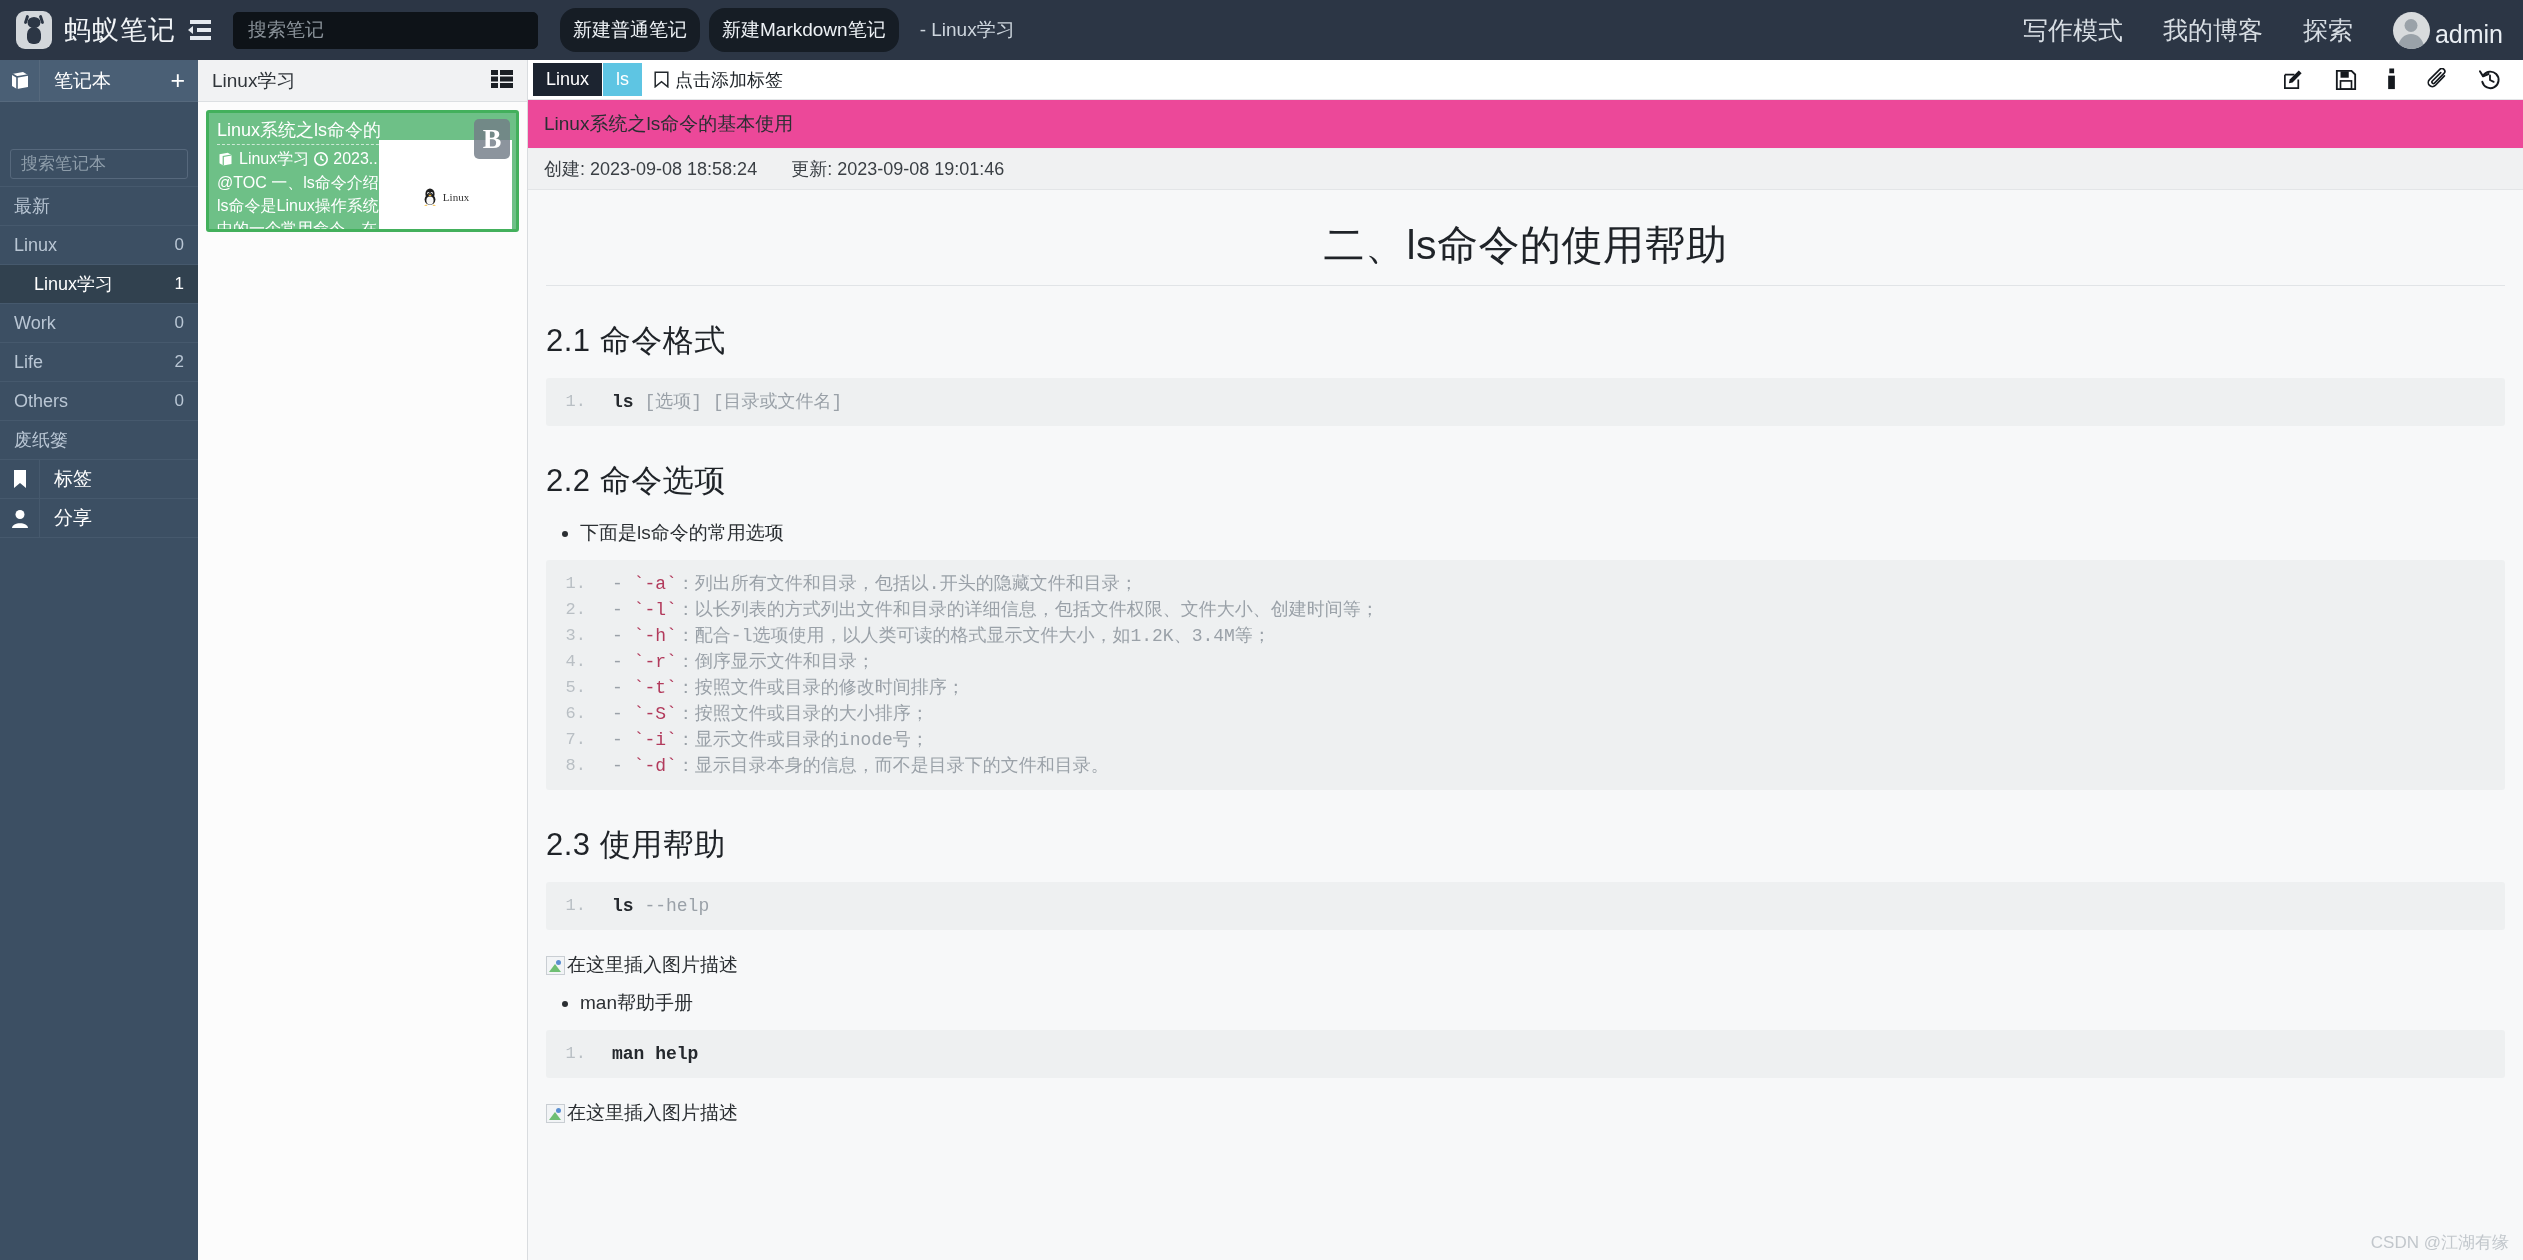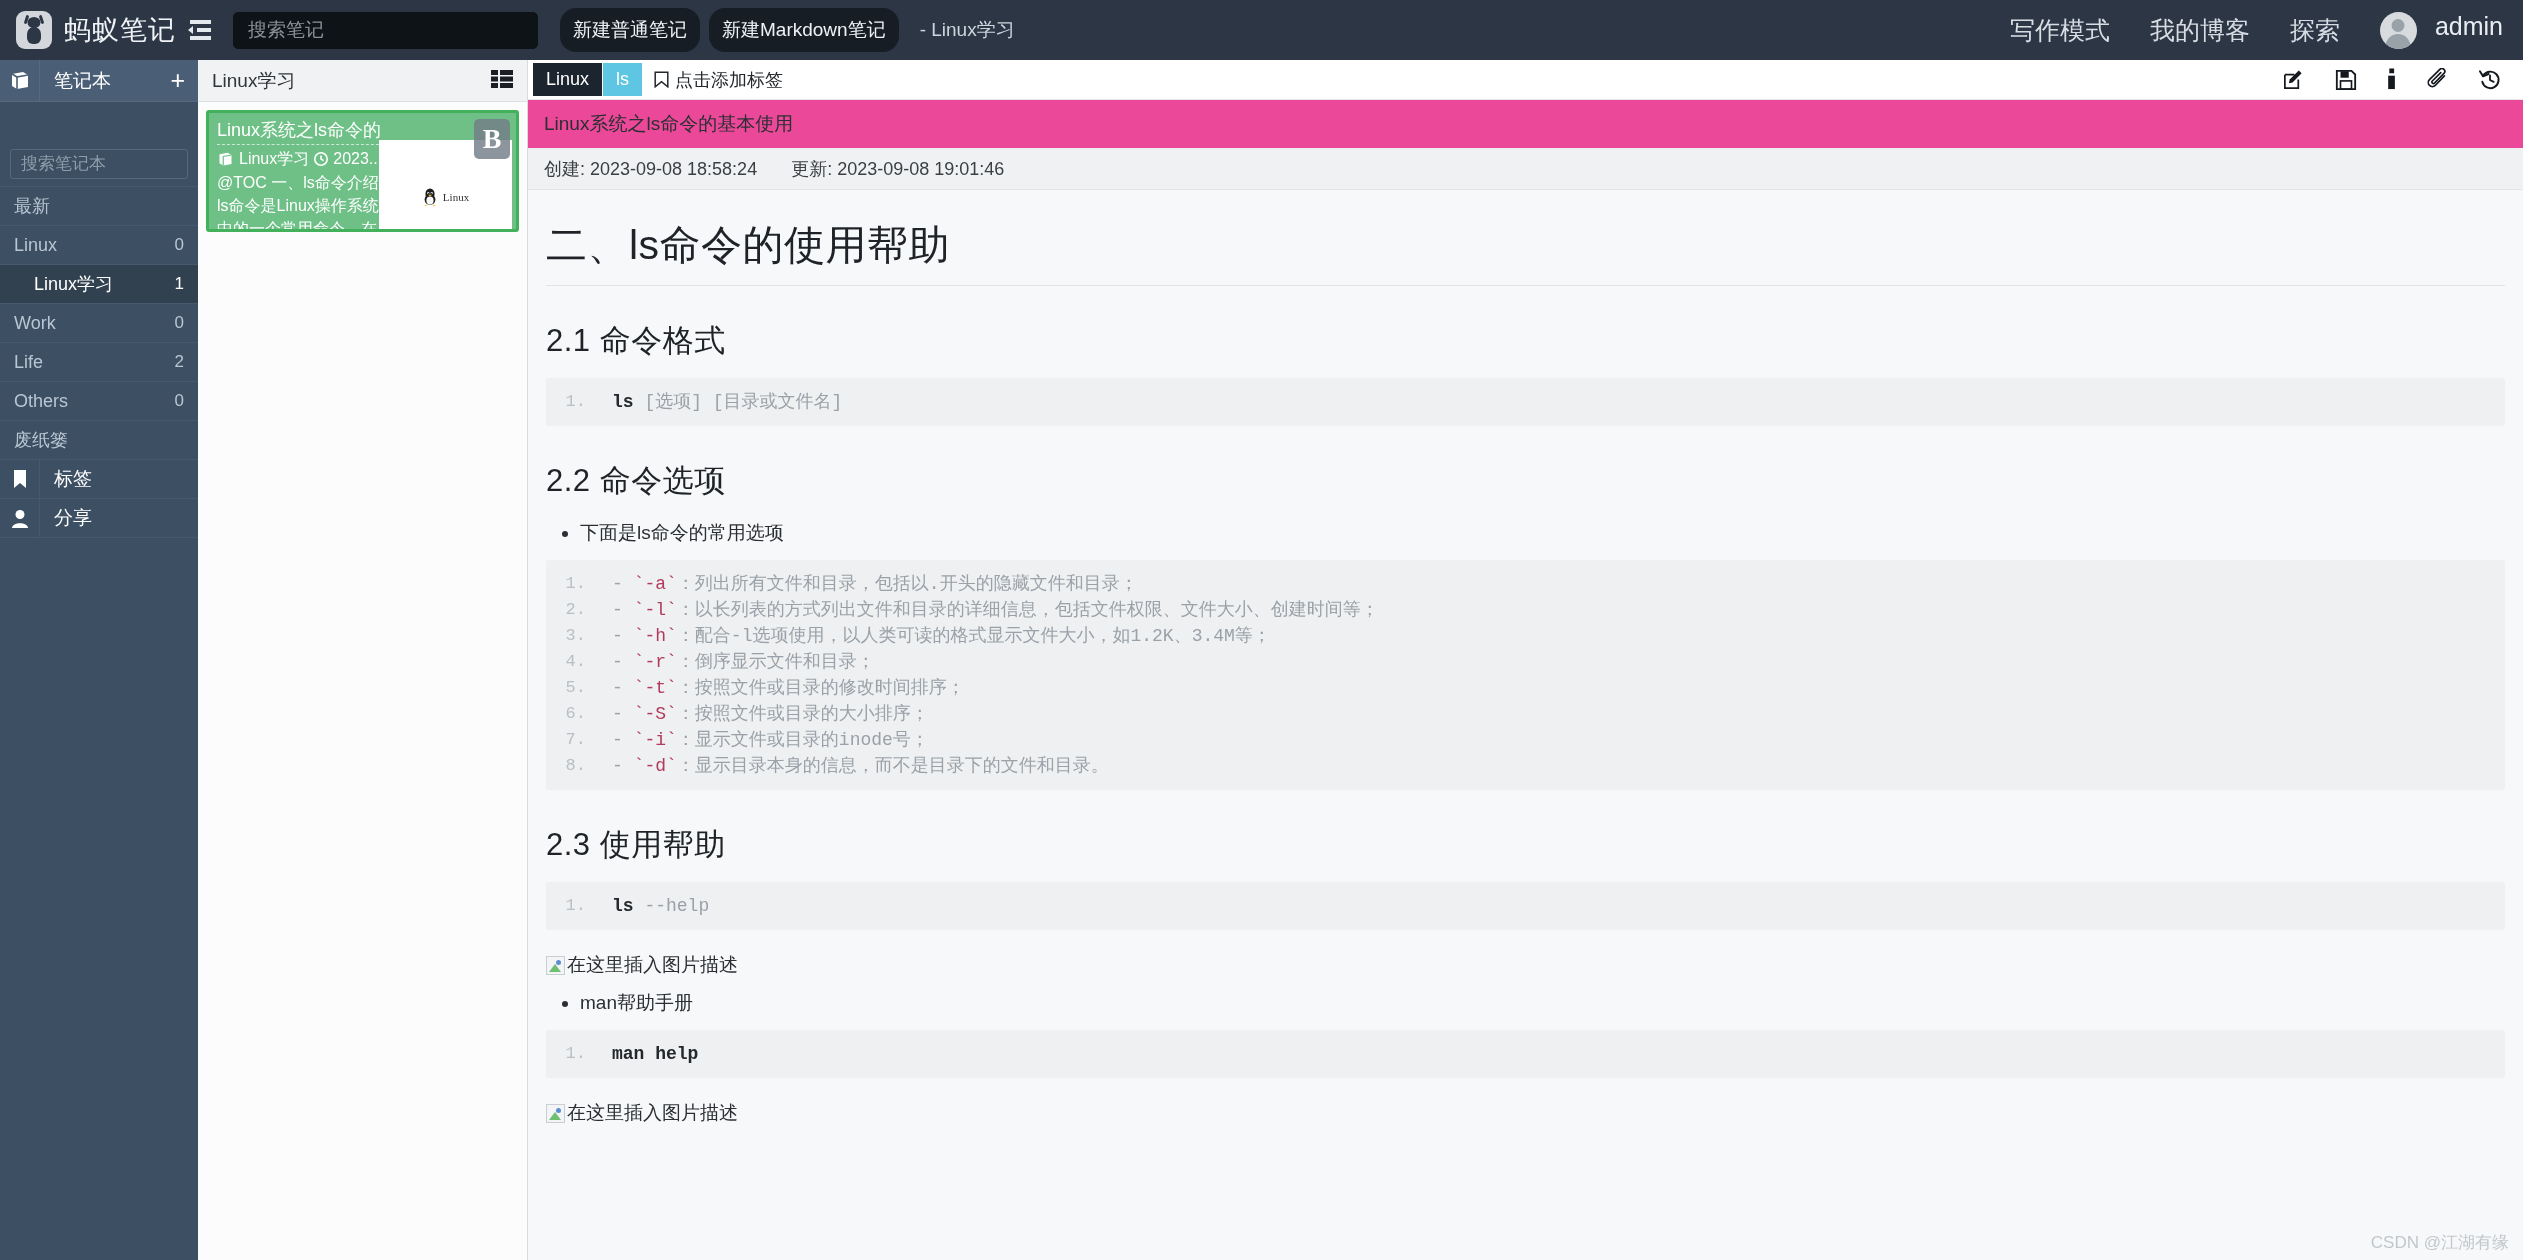--- a/index.html
+++ b/index.html
@@ -58,21 +58,21 @@
     font-size: 19px; padding: 9px 13px; font-family: inherit; cursor: pointer;
     white-space: nowrap;
   }
   .doc-title-sep { font-size: 19px; color: #cdd5dd; margin-left: 12px; white-space: nowrap; }
 
   .topbar-right {
     margin-left: auto; display: flex; align-items: center; gap: 40px;
     padding-right: 20px; font-size: 25px;
   }
   .topbar-right a { color: #d7dde3; text-decoration: none; white-space: nowrap; cursor: pointer; }
-  .user-chip { display: flex; align-items: flex-start; gap: 18px; cursor: pointer; }
+  .user-chip { display: flex; align-items: flex-end; gap: 5px; cursor: pointer; }
   .avatar {
     width: 37px; height: 37px; border-radius: 50%; background: #d8dbdd;
     position: relative; overflow: hidden; flex: 0 0 37px;
   }
   .avatar .av-head {
     position: absolute; left: 50%; top: 7px; transform: translateX(-50%);
     width: 13px; height: 13px; border-radius: 50%; background: #9aa2a9;
   }
   .avatar .av-body {
     position: absolute; left: 50%; top: 22px; transform: translateX(-50%);
@@ -192,21 +192,21 @@
     background: #f0f1f2; font-size: 18px; color: #3a3f44; padding: 8px 16px;
     display: flex; gap: 34px; border-bottom: 1px solid #e3e5e7;
   }
 
   .np-content {
     flex: 1; overflow-y: auto; background: #f7f8f9; padding: 10px 18px 30px 18px;
     position: relative;
   }
   .np-content h1 {
     font-size: 41px; font-weight: normal; color: #1f2328; margin: 18px 0 14px 0;
-    padding-bottom: 12px; border-bottom: 1px solid #e1e4e7; letter-spacing: .5px;
+    padding-bottom: 12px; border-bottom: 1px solid #e1e4e7; letter-spacing: .5px; text-align: center;
   }
   .np-content h2 {
     font-size: 31px; font-weight: normal; color: #1f2328; margin: 34px 0 16px 0;
     letter-spacing: .5px;
   }
   .np-content ul { margin: 10px 0 12px 0; padding-left: 34px; }
   .np-content li { font-size: 19px; color: #2b2f33; line-height: 30px; }
 
   .codeblock {
     background: #eef0f1; border-radius: 3px; margin: 10px 0 12px 0;

